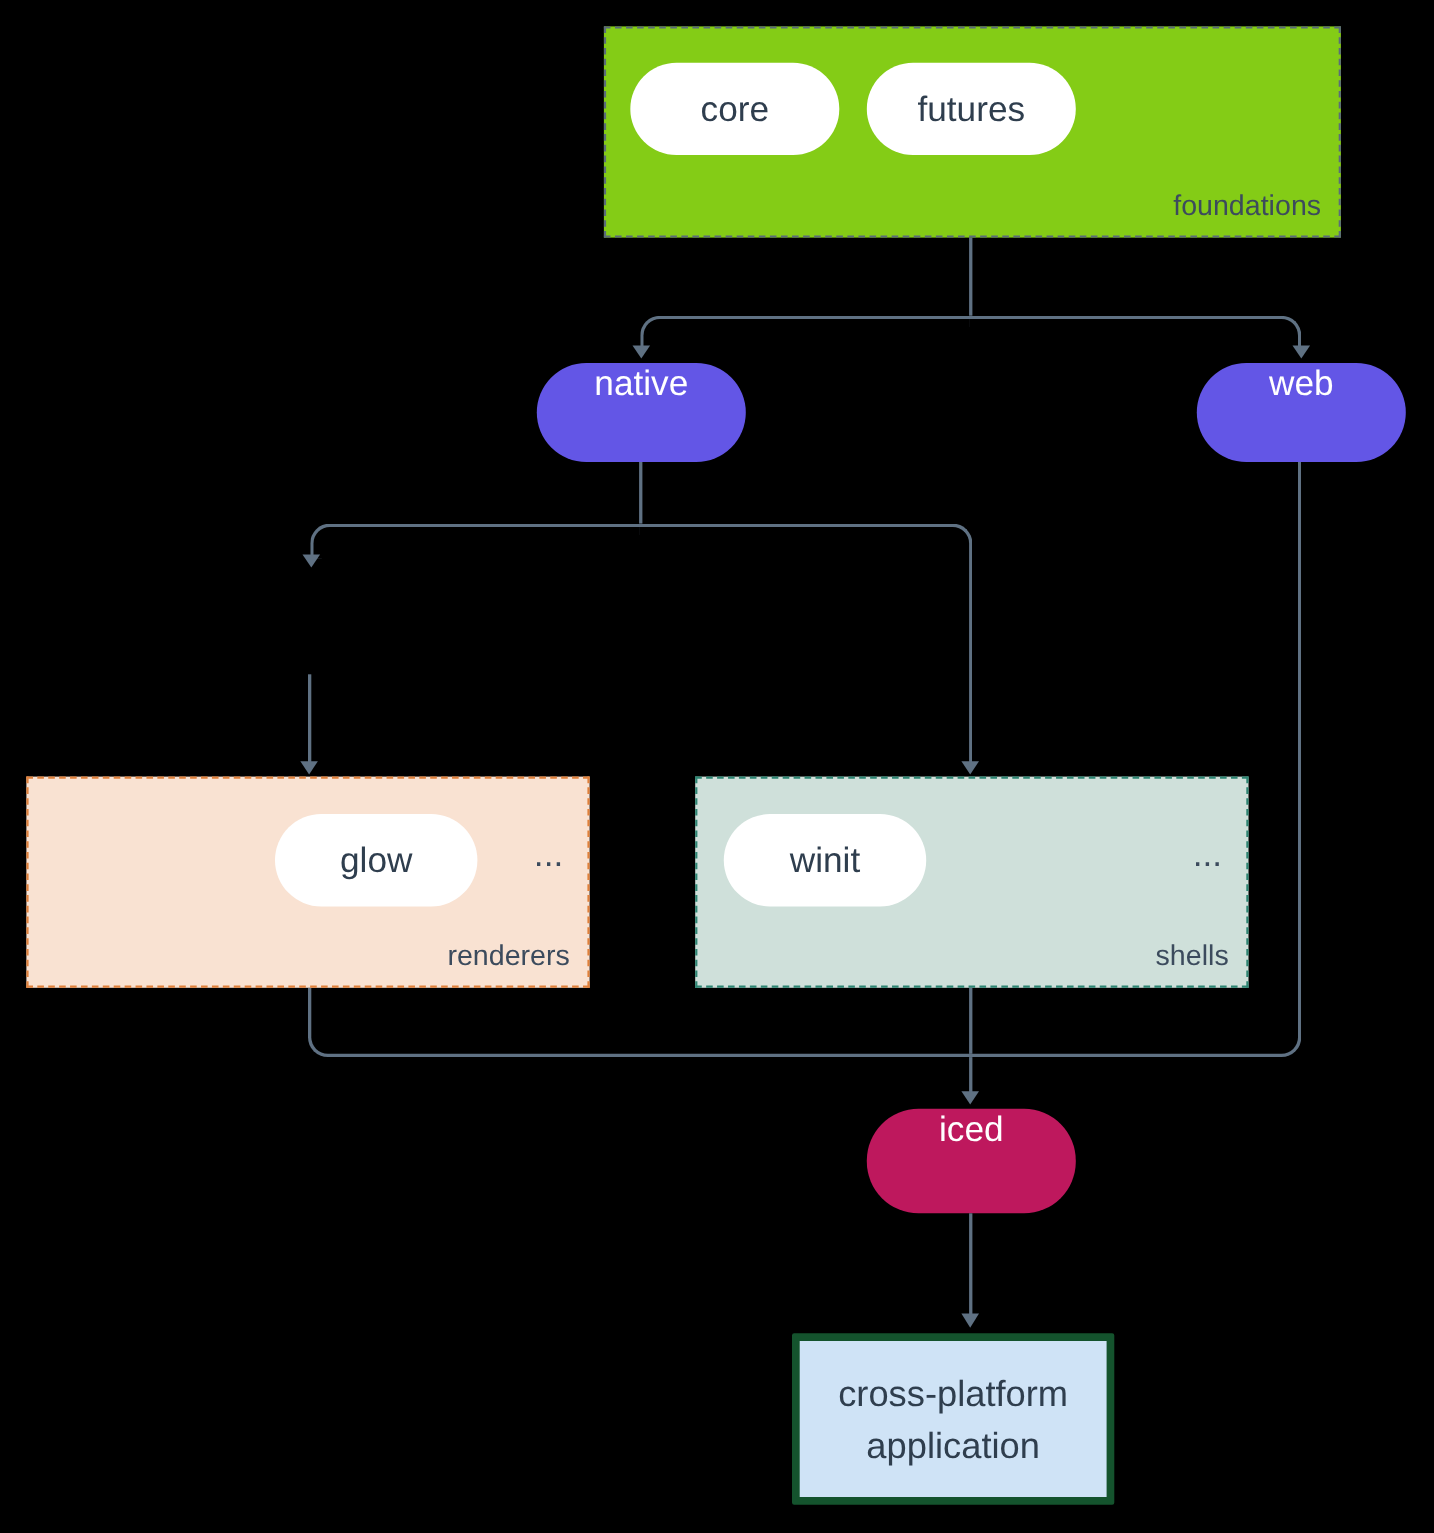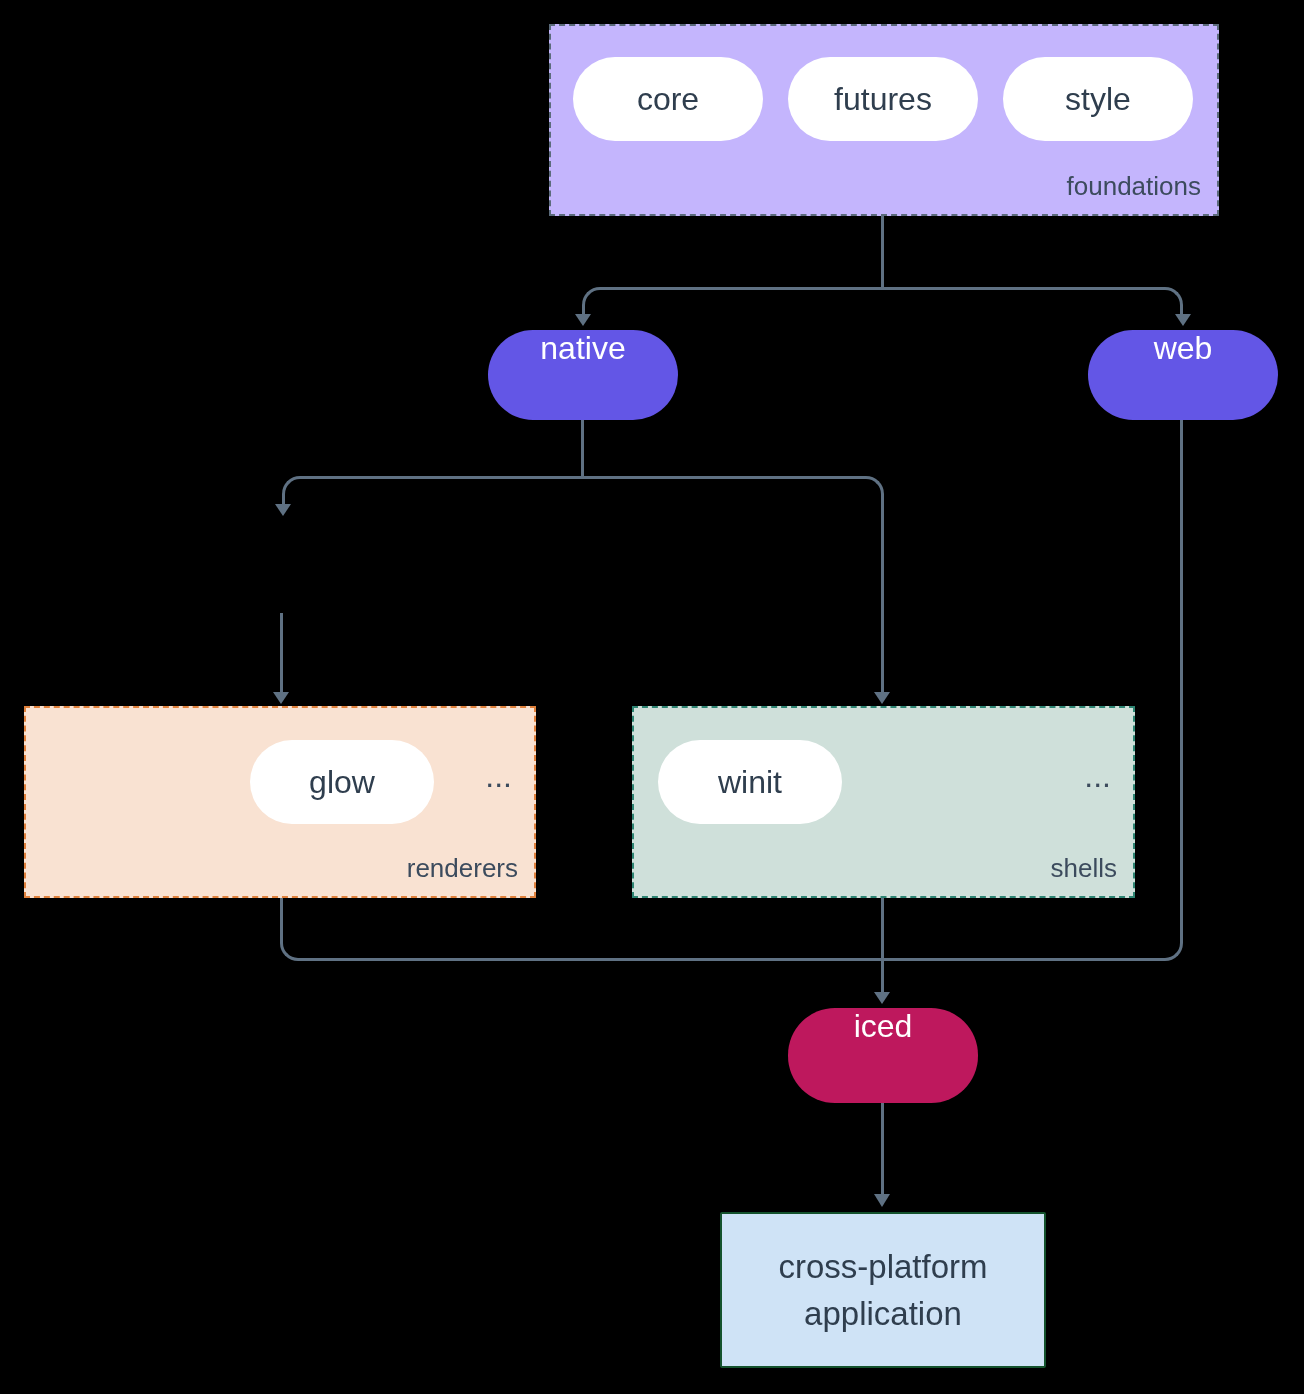--- a/index.html
+++ b/index.html
@@ -1,40 +1,40 @@
 <!DOCTYPE html>
 <html><head>
 <meta charset="utf-8">
 <style>
   html,body{margin:0;padding:0;background:#000;}
   #stage{position:relative;width:1304px;height:1394px;background:#000;overflow:hidden;
          font-family:"Liberation Sans","DejaVu Sans",sans-serif;}
   
   .group{position:absolute;box-sizing:border-box;}
   .group-label{position:absolute;right:16px;bottom:12px;font-size:26px;color:#3c4b5d;}
-  .foundations{left:549px;top:24px;width:670px;height:192px;background:#c4b5fd;border:2px dashed #5b6b7b;}
+  .foundations{left:549px;top:24px;width:670px;height:192px;background:#84cc16;border:2px dashed #5b6b7b;}
   .renderers{left:24px;top:706px;width:512px;height:192px;background:#f9e2d2;border:2px dashed #e0813c;}
   .shells{left:632px;top:706px;width:503px;height:192px;background:#cfe0da;border:2px dashed #2e8573;}
   
   .wpill{position:absolute;width:184px;height:84px;background:#fff;border-radius:42px;
          display:flex;align-items:center;justify-content:center;font-size:32px;color:#2f3e4e;}
   .foundations .wpill{width:190px;}
   .p0{left:22px;top:31px;} .p1{left:237px;top:31px;} .p2{left:452px;top:31px;}
   .q0{left:24px;top:32px;} .q1{left:224px;top:32px;}
   .ellipsis{position:absolute;right:22px;top:50px;font-size:32px;color:#3c4b5d;}
   
   .node{position:absolute;border-radius:47px;display:flex;justify-content:center;
         color:#fff;font-size:32px;}
   .native{left:488px;top:330px;width:190px;height:90px;background:#6356e6;border-radius:45px;}
   .web{left:1088px;top:330px;width:190px;height:90px;background:#6356e6;border-radius:45px;}
   .graphics{left:186px;top:518px;width:194px;height:95px;background:#e0813c;}
   .iced{left:788px;top:1008px;width:190px;height:95px;background:#be185d;}
   
-  .appbox{position:absolute;left:720px;top:1212px;width:326px;height:156px;background:#cfe3f6;
-          border:2px solid #14532d;border-radius:2px;box-sizing:border-box;
+  .appbox{position:absolute;left:720px;top:1212px;width:293px;height:156px;background:#cfe3f6;
+          border:7px solid #14532d;border-radius:2px;box-sizing:border-box;
           display:flex;flex-direction:column;align-items:center;justify-content:center;
           font-size:33px;line-height:47px;color:#2f3e4e;}
   
   .seg{position:absolute;box-sizing:border-box;}
   .vline{width:3px;background:#5f7183;}
   .arrow{position:absolute;width:0;height:0;border-left:8px solid transparent;
          border-right:8px solid transparent;border-top:12px solid #5f7183;}
   
   .c-a-stem{left:881px;top:216px;height:71px;}
   .c-a-left{left:582px;top:287px;width:301px;height:33px;border-top:3px solid #5f7183;
@@ -70,23 +70,20 @@
 <body>
 
 <div id="stage">
 
   <div class="group foundations">
     <div class="wpill p0">
       <span>core</span>
     </div>
     <div class="wpill p1">
       <span>futures</span>
-    </div>
-    <div class="wpill p2">
-      <span>style</span>
     </div>
     <div class="group-label">foundations</div>
   </div>
 
   <div class="seg vline c-a-stem"></div>
   <div class="seg c-a-left"></div>
   <div class="seg c-a-right"></div>
   <div class="arrow c-a-arrow1"></div>
   <div class="arrow c-a-arrow2"></div>
 

